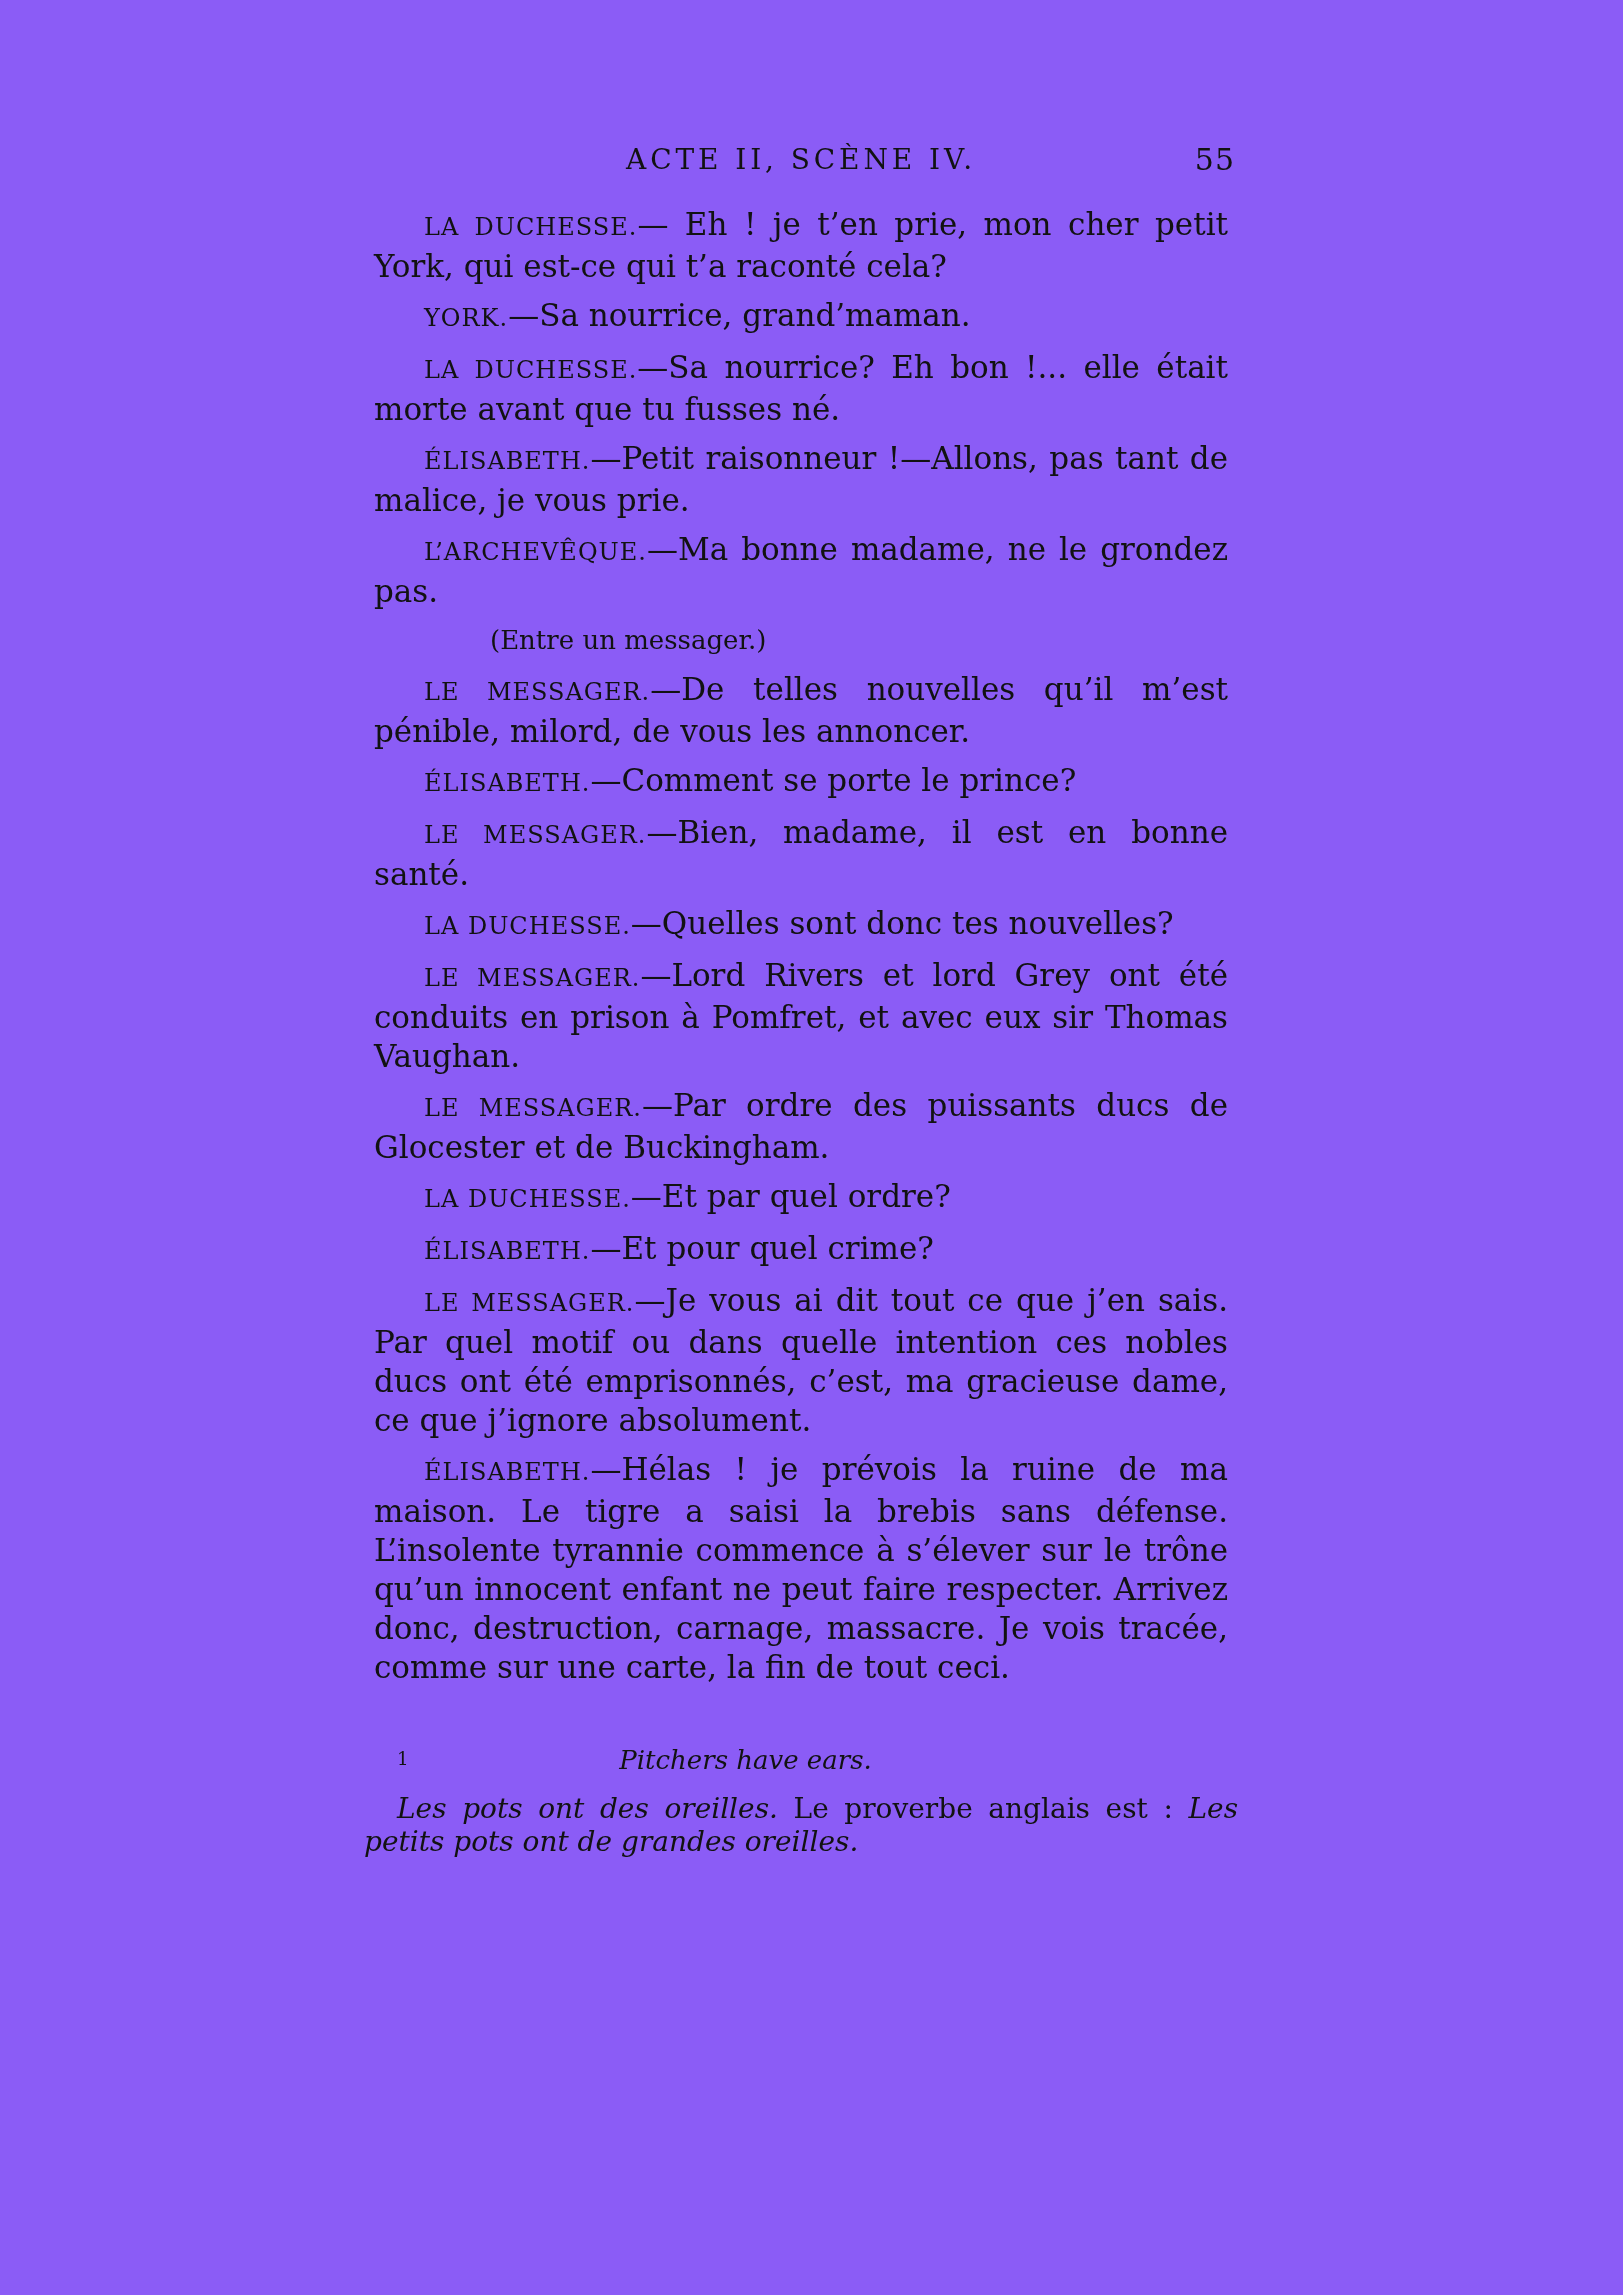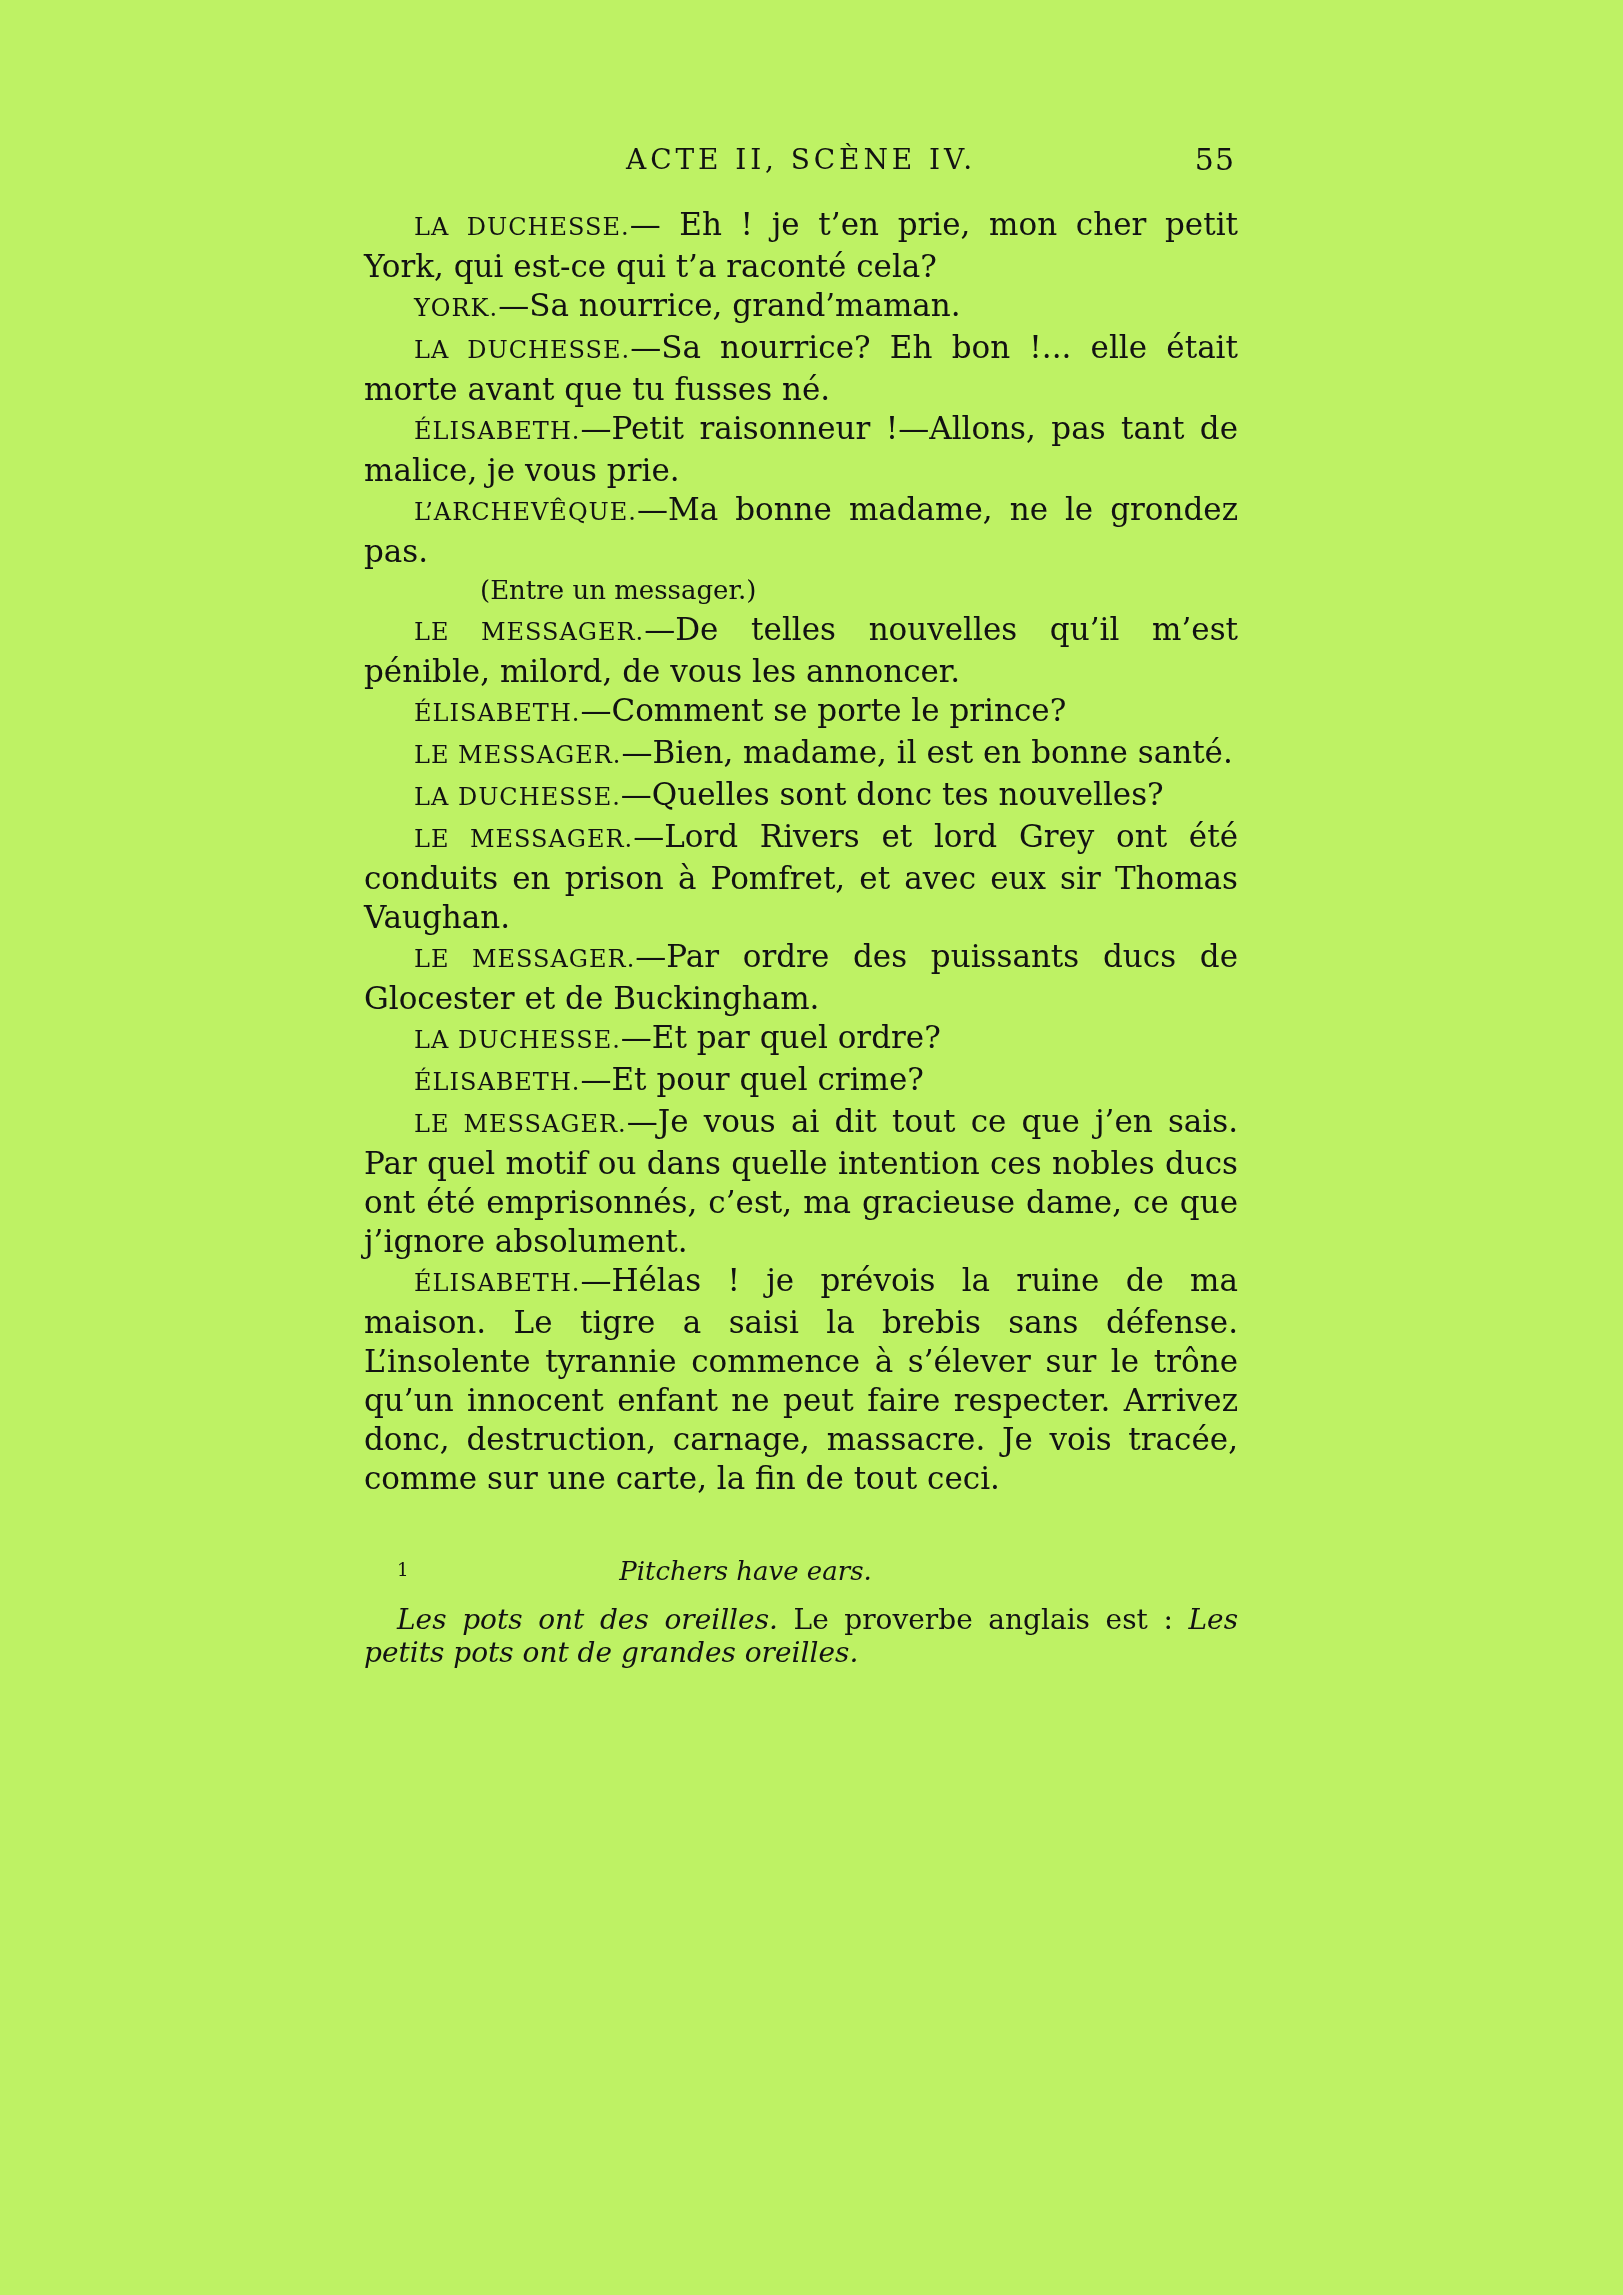--- a/index.html
+++ b/index.html
@@ -4,21 +4,21 @@
 <style>
   html, body {
     margin: 0;
     padding: 0;
     background: #ffffff;
   }
   .page {
     position: relative;
     width: 1624px;
     height: 2295px;
-    background: #bef264;
+    background: #8b5cf6;
     overflow: hidden;
     font-family: "DejaVu Serif", "Liberation Serif", serif;
     color: #121212;
   }
   .column {
     position: absolute;
     left: 364px;
     top: 143px;
     width: 874px;
   }
@@ -41,21 +41,21 @@
     letter-spacing: 1.3px;
   }
   
   .body-text {
     margin-top: 28px;
     font-size: 31px;
     line-height: 39px;
     text-align: justify;
   }
   .body-text p {
-    margin: 0;
+    margin: 10px;
     text-indent: 50px;
   }
   .speaker {
     font-size: 24px;
     letter-spacing: 1px;
   }
   p.stage {
     text-indent: 116px;
     text-align: left;
     font-size: 26px;

